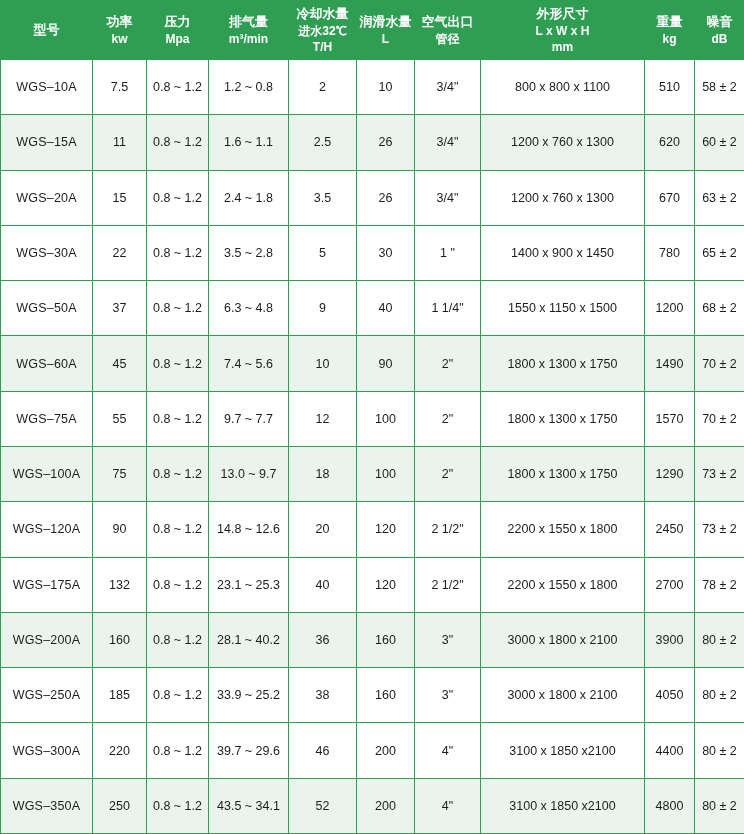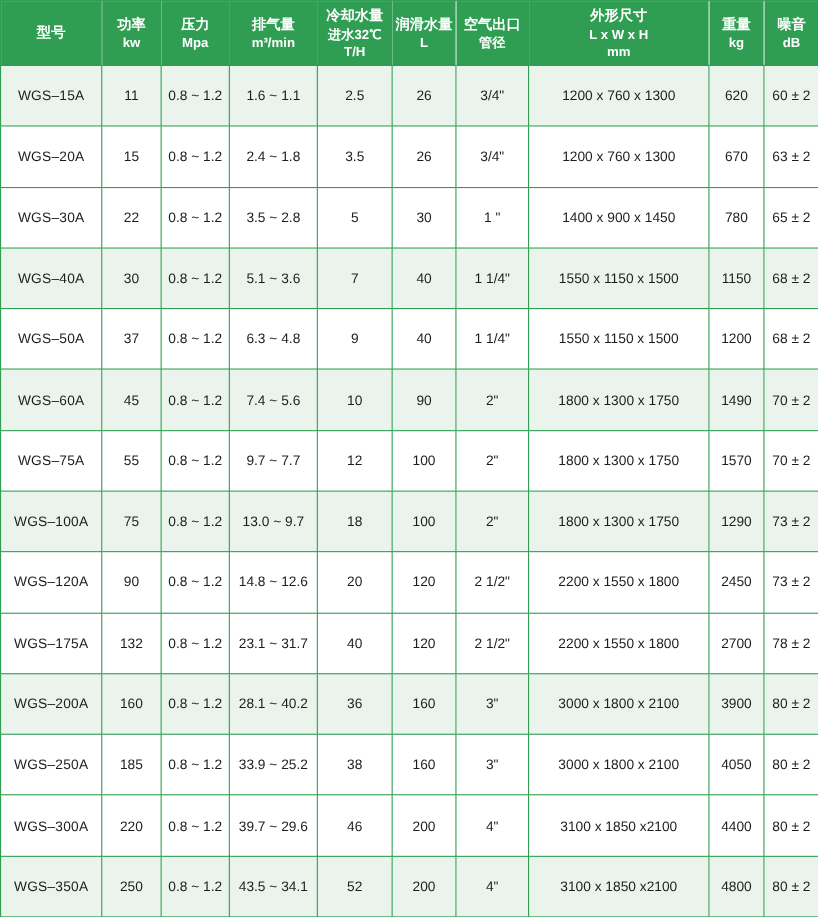--- a/index.html
+++ b/index.html
@@ -123,20 +123,32 @@
         <span>重量</span>
         <span class="sub">kg</span>
       </th>
       <th>
         <span>噪音</span>
         <span class="sub">dB</span>
       </th>
     </tr>
   </thead>
   <tbody id="table-body">
+      <tr class="plain">
+        <td class="model-cell">WGS–10A</td>
+        <td>7.5</td>
+        <td>0.8 ~ 1.2</td>
+        <td>1.2 ~ 0.8</td>
+        <td>2</td>
+        <td>10</td>
+        <td>3/4"</td>
+        <td>800 x 800 x 1100</td>
+        <td>510</td>
+        <td>58 ± 2</td>
+      </tr>
       <tr class="tint">
         <td class="model-cell">WGS–15A</td>
         <td>11</td>
         <td>0.8 ~ 1.2</td>
         <td>1.6 ~ 1.1</td>
         <td>2.5</td>
         <td>26</td>
         <td>3/4"</td>
         <td>1200 x 760 x 1300</td>
         <td>620</td>
@@ -159,32 +171,20 @@
         <td>22</td>
         <td>0.8 ~ 1.2</td>
         <td>3.5 ~ 2.8</td>
         <td>5</td>
         <td>30</td>
         <td>1 "</td>
         <td>1400 x 900 x 1450</td>
         <td>780</td>
         <td>65 ± 2</td>
       </tr>
-      <tr class="tint">
-        <td class="model-cell">WGS–40A</td>
-        <td>30</td>
-        <td>0.8 ~ 1.2</td>
-        <td>5.1 ~ 3.6</td>
-        <td>7</td>
-        <td>40</td>
-        <td>1 1/4"</td>
-        <td>1550 x 1150 x 1500</td>
-        <td>1150</td>
-        <td>68 ± 2</td>
-      </tr>
       <tr class="plain">
         <td class="model-cell">WGS–50A</td>
         <td>37</td>
         <td>0.8 ~ 1.2</td>
         <td>6.3 ~ 4.8</td>
         <td>9</td>
         <td>40</td>
         <td>1 1/4"</td>
         <td>1550 x 1150 x 1500</td>
         <td>1200</td>
@@ -235,21 +235,21 @@
         <td>120</td>
         <td>2 1/2"</td>
         <td>2200 x 1550 x 1800</td>
         <td>2450</td>
         <td>73 ± 2</td>
       </tr>
       <tr class="plain">
         <td class="model-cell">WGS–175A</td>
         <td>132</td>
         <td>0.8 ~ 1.2</td>
-        <td>23.1 ~ 31.7</td>
+        <td>23.1 ~ 25.3</td>
         <td>40</td>
         <td>120</td>
         <td>2 1/2"</td>
         <td>2200 x 1550 x 1800</td>
         <td>2700</td>
         <td>78 ± 2</td>
       </tr>
       <tr class="tint">
         <td class="model-cell">WGS–200A</td>
         <td>160</td>

